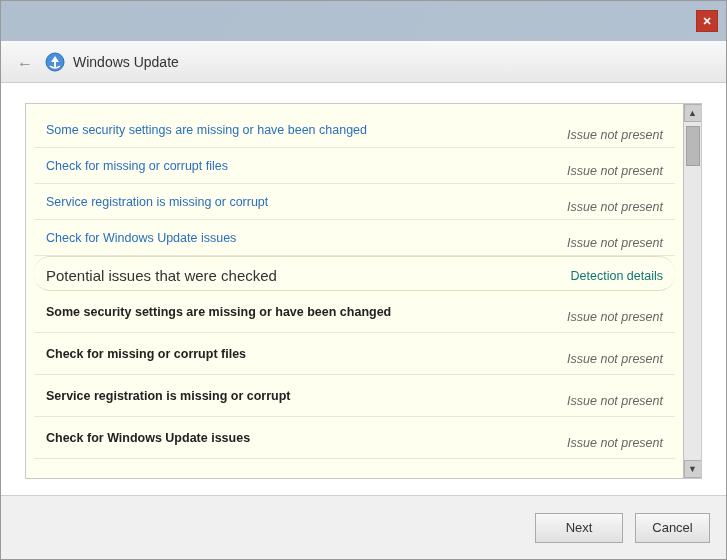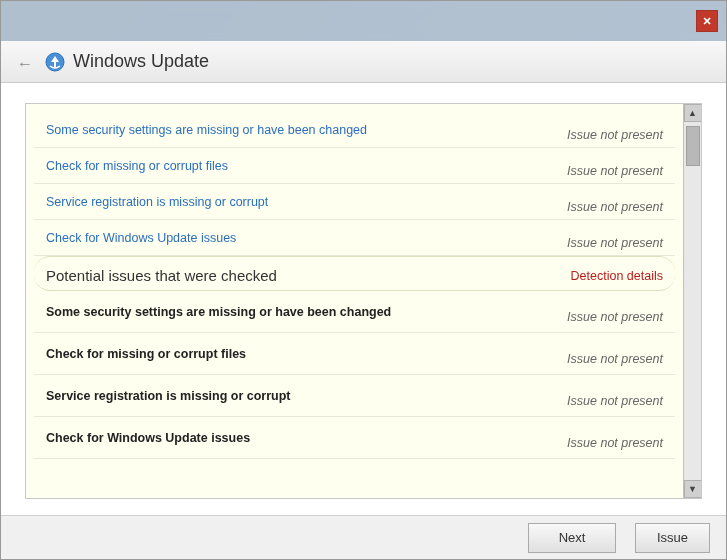--- a/index.html
+++ b/index.html
@@ -82,21 +82,21 @@
       align-items: center;
       justify-content: center;
     }
 
     .title-bar-icon svg {
       width: 20px;
       height: 20px;
     }
 
     .title-bar-text {
-      font-size: 18px;
+      font-size: 14px;
       color: #333;
       font-weight: normal;
     }
 
     
     .main-content {
       flex: 1;
       background: white;
       padding: 20px 24px 16px 24px;
       display: flex;
@@ -211,21 +211,21 @@
       border-radius: 16px;
     }
 
     .section-title {
       font-size: 15px;
       color: #333;
       font-weight: normal;
     }
 
     .detection-link {
-      color: #b91c1c;
+      color: #0f766e;
       font-size: 12.5px;
       cursor: pointer;
       text-decoration: none;
     }
 
     
     .issue-row-bold {
       display: flex;
       align-items: center;
       justify-content: space-between;
@@ -241,28 +241,28 @@
 
     .issue-row-bold .issue-status {
       color: #666;
       font-style: italic;
       font-size: 12.5px;
       margin-left: 8px;
     }
 
     
     .footer {
-      height: 44px;
+      height: 64px;
       background: #f0f0f0;
       border-top: 1px solid #d0d0d0;
       display: flex;
       align-items: center;
       justify-content: flex-end;
       padding: 0 16px;
-      gap: 19px;
+      gap: 12px;
     }
 
     .btn {
       min-width: 75px;
       height: 30px;
       padding: 0 16px;
       border: 1px solid #aaa;
       background: linear-gradient(to bottom, #f8f8f8, #e0e0e0);
       font-size: 13px;
       color: #333;
@@ -347,16 +347,16 @@
         <div class="scrollbar-track">
           <div class="scrollbar-thumb"></div>
         </div>
         <div class="scrollbar-btn">▼</div>
       </div>
     </div>
   </div>
 
   <div class="footer">
     <button class="btn btn-next">Next</button>
-    <button class="btn">Issue</button>
+    <button class="btn">Cancel</button>
   </div>
 
 </div>
 
 </body></html>

